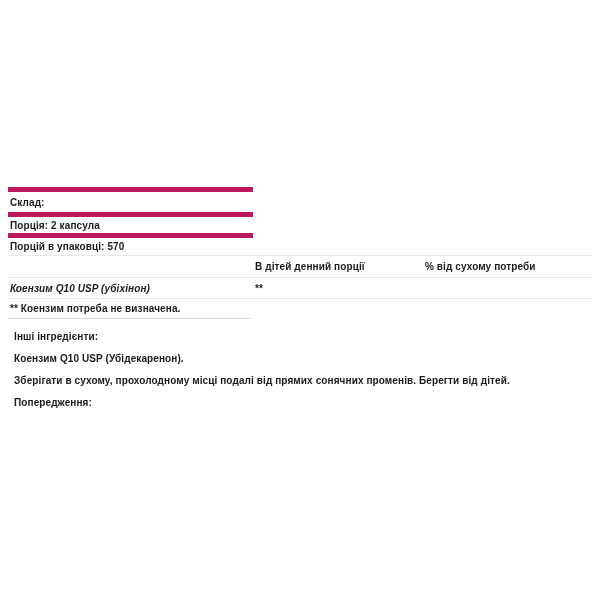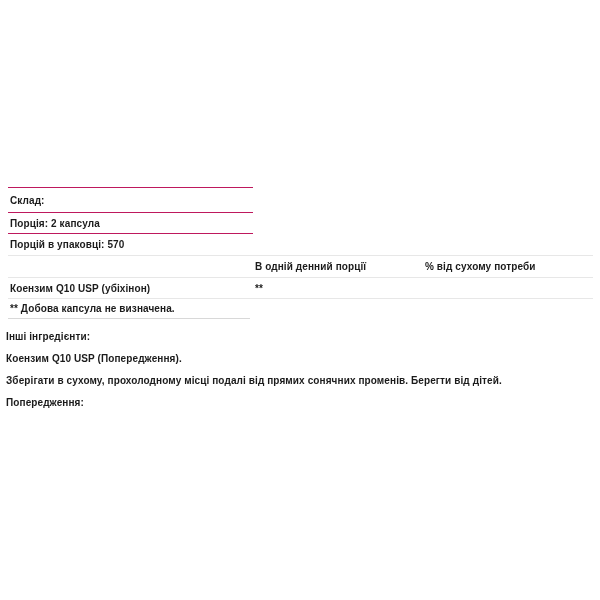--- a/index.html
+++ b/index.html
@@ -15,60 +15,60 @@
     font-size: 10px;
     color: #1b1b1b;
     letter-spacing: 0.1px;
   }
   .sheet { position: absolute; top: 187px; left: 0; width: 600px; }
 
   
   .meta-row {
     margin-left: 8px;
     width: 245px;
-    border-top: 1px solid #be185d;
+    border-top: 5px solid #be185d;
     display: flex;
     align-items: center;
     padding-left: 2px;
   }
   .meta-row.r1 { height: 25px; }
   .meta-row.r2 { height: 21px; }
   .meta-row.r3 { height: 22px; }
 
   
   .grid-row {
     margin-left: 8px;
     width: 585px;
     border-top: 1px solid #e7e7e7;
     display: grid;
     grid-template-columns: 247px 170px 1fr;
     align-items: center;
   }
-  .grid-row .c1 { padding-left: 2px; }
+  .grid-row .c1 { padding-left: 2px; font-style: italic; }
   .grid-row.header { height: 22px; }
   .grid-row.data { height: 21px; }
 
   .footnote-row {
     margin-left: 8px;
     width: 585px;
     border-top: 1px solid #e7e7e7;
     height: 20px;
     display: flex;
     align-items: center;
     padding-left: 2px;
   }
   .short-rule {
     margin-left: 8px;
     width: 242px;
     height: 0;
     border-top: 1px solid #d8d8d8;
   }
 
   .para {
-    margin-left: 4px;
+    margin-left: 12px;
     padding-left: 2px;
     line-height: 10px;
   }
   .para.first { margin-top: 13px; }
   .para.next { margin-top: 12px; }
 </style>
 </head>
 <body>
 
 <div class="sheet">
@@ -78,34 +78,34 @@
   </div>
   <div class="meta-row r2">
     <span>Порція: 2 капсула</span>
   </div>
   <div class="meta-row r3">
     <span>Порцій в упаковці: 570</span>
   </div>
 
   <div class="grid-row header">
     <span class="c1"></span>
-    <span class="c2">В одній денний порції</span>
+    <span class="c2">В дітей денний порції</span>
     <span class="c3">% від сухому потреби</span>
   </div>
 
   <div class="grid-row data">
     <span class="c1">Коензим Q10 USP (убіхінон)</span>
     <span class="c3">**</span>
   </div>
 
   <div class="footnote-row">
-    <span>** Добова капсула не визначена.</span>
+    <span>** Коензим потреба не визначена.</span>
   </div>
 
   <div class="short-rule"></div>
 
   <div class="para first">Інші інгредієнти:</div>
-  <div class="para next">Коензим Q10 USP (Попередження).</div>
+  <div class="para next">Коензим Q10 USP (Убідекаренон).</div>
 
   <div class="para next">Зберігати в сухому, прохолодному місці подалі від прямих сонячних променів. Берегти від дітей.</div>
   <div class="para next">Попередження:</div>
 
 </div>
 
 </body></html>

